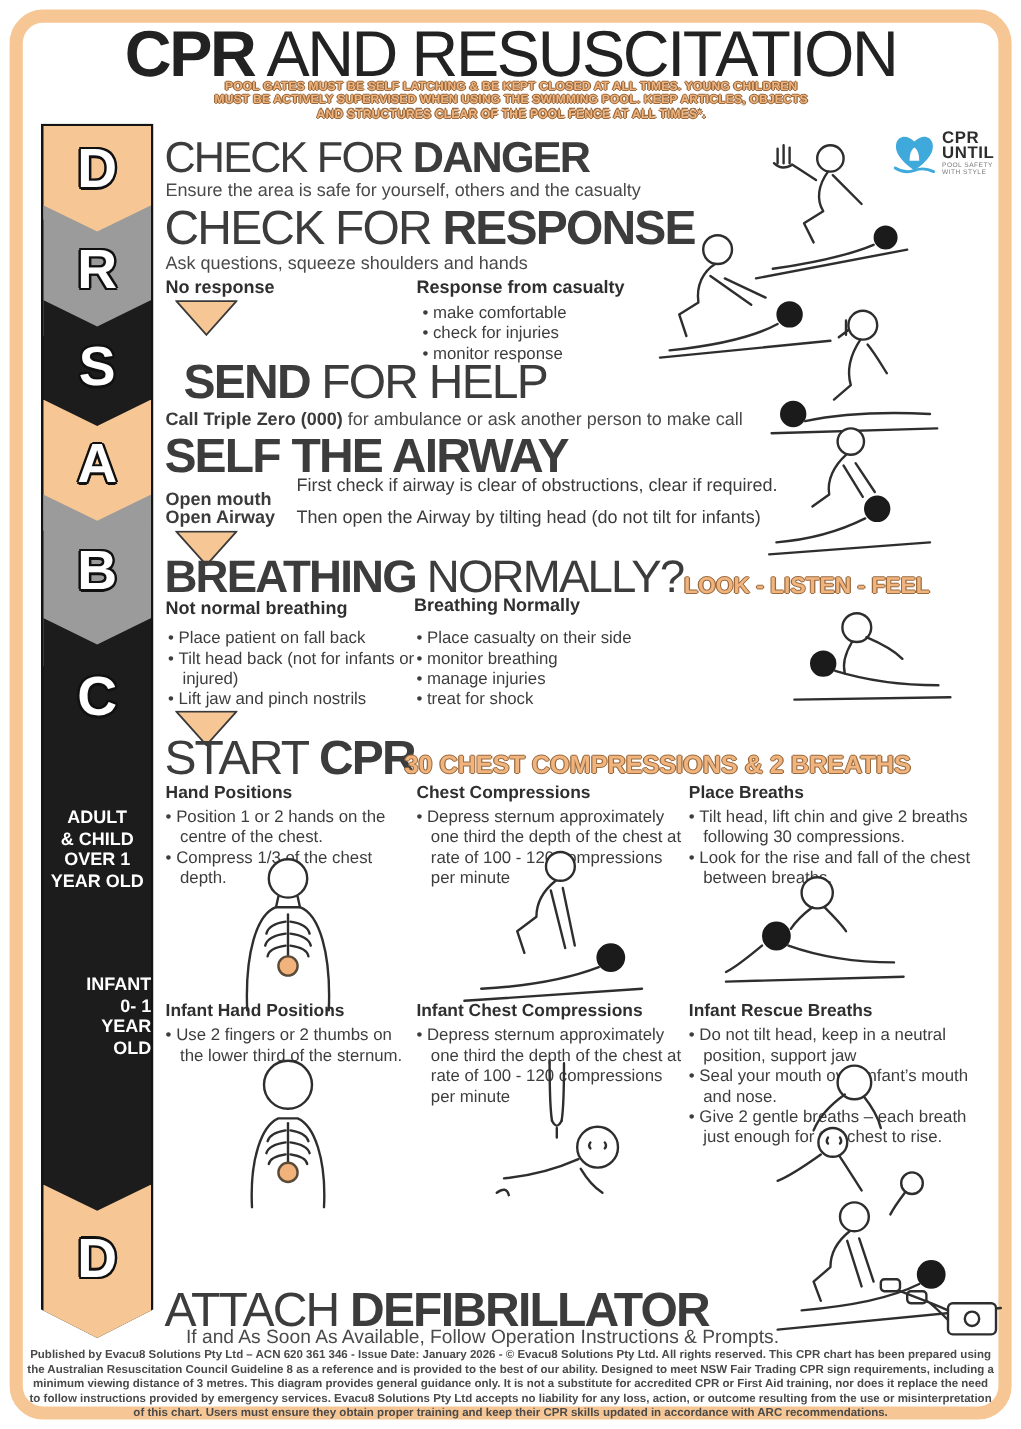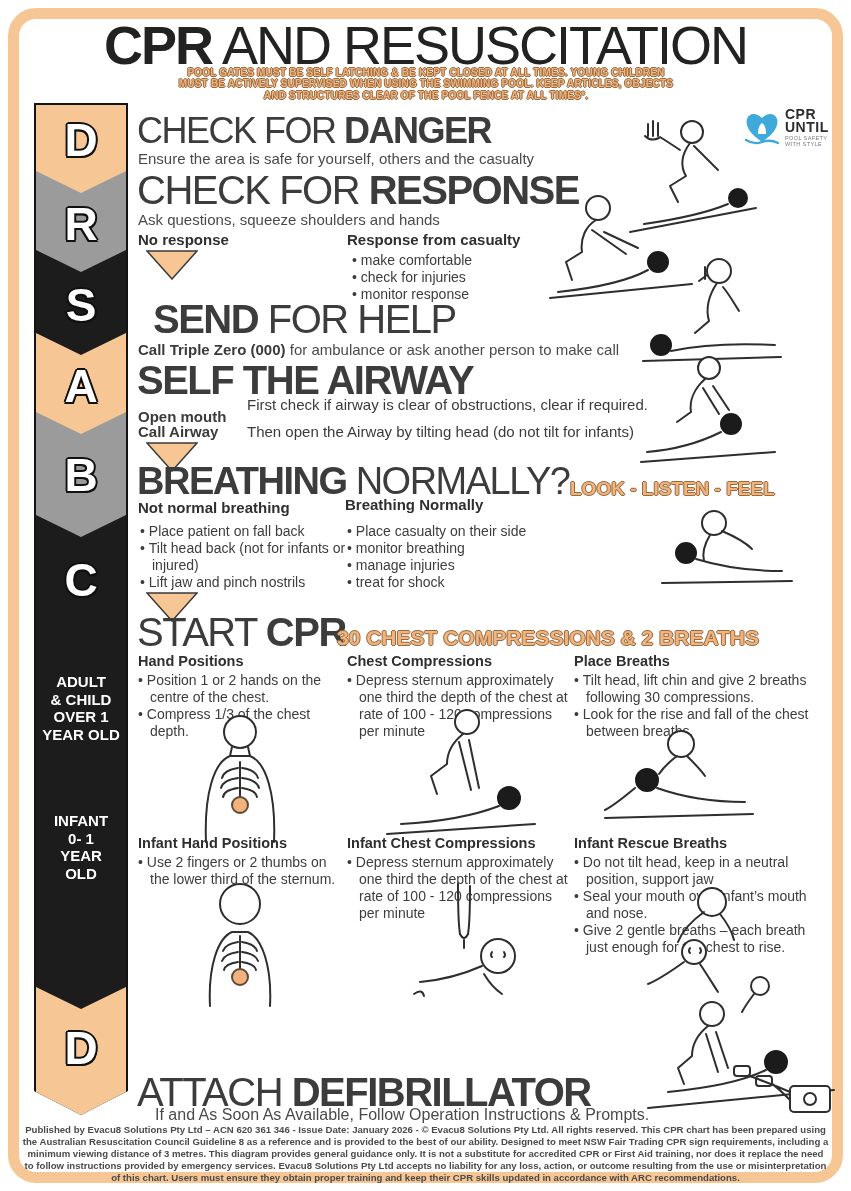--- a/index.html
+++ b/index.html
@@ -93,21 +93,21 @@
     </div>
     <div class="seg seg-mid" style="top:309px;height:125px;background:#9b9b9b;padding-top:40px;">
       <span class="letter">B</span>
     </div>
     <div class="seg seg-mid" style="top:412px;height:494px;background:#1c1c1c;padding-top:42px;">
       <span class="letter">C</span>
       <div class="side-label pre" style="top:158px;">ADULT
 &amp; CHILD
 OVER 1
 YEAR OLD</div>
-      <div class="side-label pre" style="top:297px;">INFANT
+      <div class="side-label pre" style="top:297px;text-align:right;">INFANT
 0- 1
 YEAR
 OLD</div>
     </div>
     <div class="seg seg-mid" style="top:884px;height:124px;background:#f6c795;padding-top:38px;">
       <span class="letter">D</span>
     </div>
   </div>
 
   <div class="abs h-big h-med" style="top:113px;left:137px;">
@@ -135,21 +135,21 @@
   <div class="abs h-big" style="top:299px;left:137px;margin-left:16px;">
     <b>SEND</b><span> FOR HELP</span>
   </div>
   <div class="abs sub" style="top:341px;left:138px;">
     <b>Call Triple Zero (000)</b><span> for ambulance or ask another person to make call</span>
   </div>
 
   <div class="abs h-big" style="top:360px;left:137px;font-weight:800;">SELF THE AIRWAY</div>
   <div class="abs rowlab" style="top:408px;left:138px;">Open mouth</div>
   <div class="abs rowtxt" style="top:396px;left:247px;">First check if airway is clear of obstructions, clear if required.</div>
-  <div class="abs rowlab" style="top:423px;left:138px;">Call Airway</div>
+  <div class="abs rowlab" style="top:423px;left:138px;">Open Airway</div>
   <div class="abs rowtxt" style="top:423px;left:247px;">Then open the Airway by tilting head (do not tilt for infants)</div>
   <svg class="abs tri" style="top:442px;left:146px;" width="52" height="30">
     <polygon points="1,1 51,1 26,29" fill="#f6c795" stroke="#3a3a3a" stroke-width="1.5"></polygon>
   </svg>
 
   <div class="abs h-big" style="top:462px;left:137px;font-size:38px;">
     <b>BREATHING</b><span> NORMALLY?</span>
   </div>
   <div class="abs otx" style="top:478px;left:570px;font-size:19px;">LOOK - LISTEN - FEEL</div>
 

